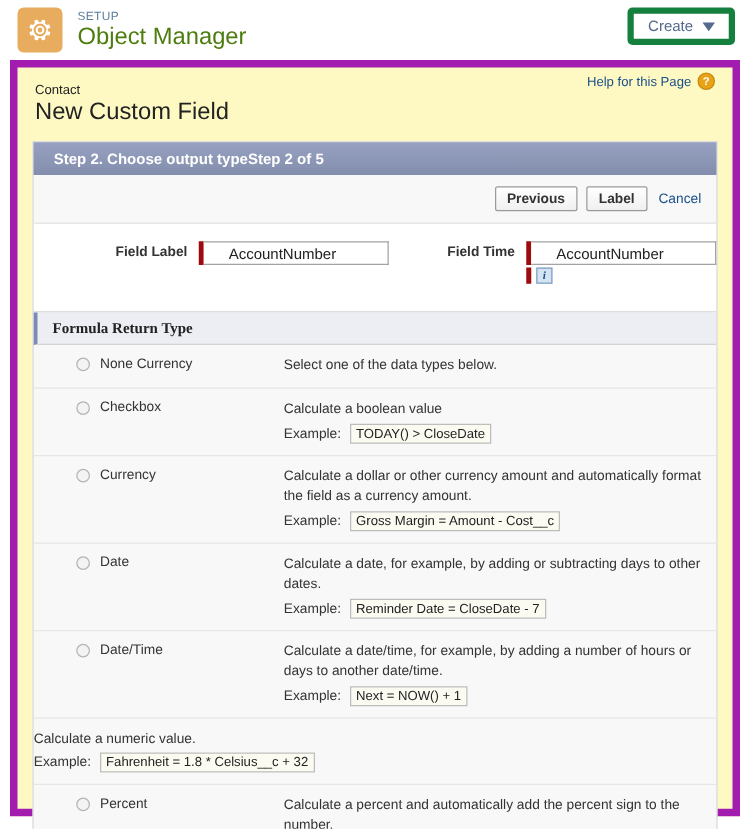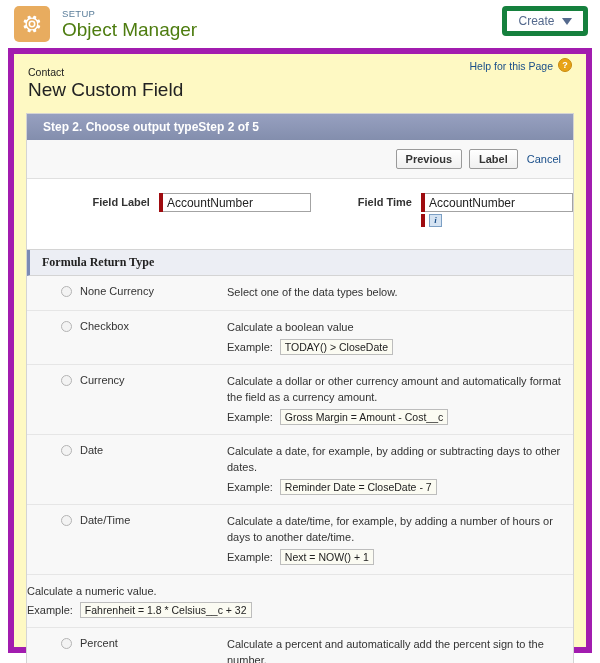--- a/index.html
+++ b/index.html
@@ -216,21 +216,21 @@
     background: #9e0b0f;
     flex: 0 0 auto;
   }
   .txt-input {
     border: 1px solid #a3a3a3;
     border-left: none;
     background: #ffffff;
     font-size: 12px;
     font-family: "Liberation Sans", sans-serif;
     color: #222222;
-    padding: 2px 4px;
+    padding: 2px 20px;
     box-sizing: border-box;
     height: 19px;
     outline: none;
   }
   .field-col.left .txt-input  { width: 148px; }
   .field-col.right .txt-input { width: 148px; }
   .info-line {
     display: flex;
     align-items: stretch;
     margin-top: 2px;

